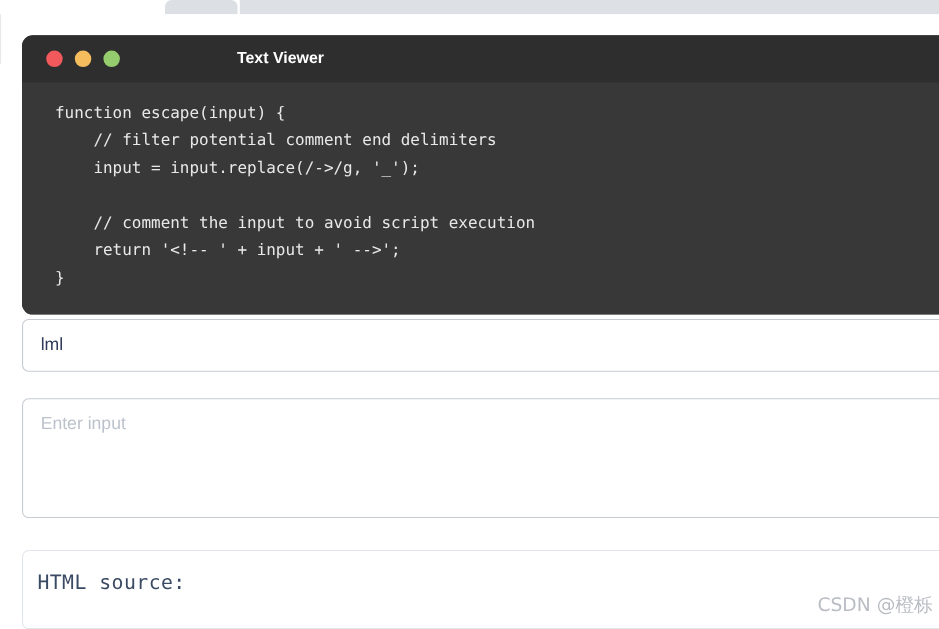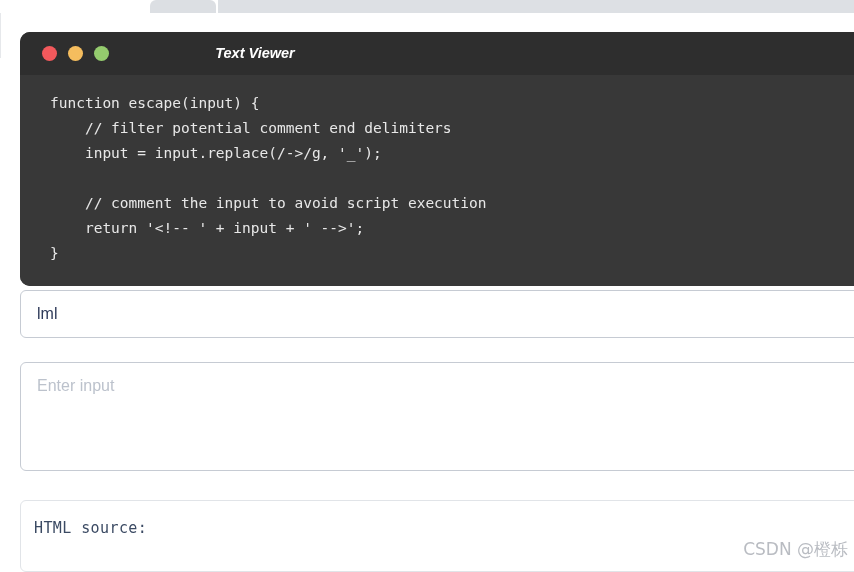--- a/index.html
+++ b/index.html
@@ -100,21 +100,21 @@
     height: 43px;
     line-height: 43px;
     text-align: center;
     color: #ffffff;
     font-size: 14.5px;
     font-weight: bold;
     font-family: "Liberation Sans", sans-serif;
     padding-left: 0;
     box-sizing: border-box;
   }
-  .window-title span { margin-left: -430px; font-style: italic; }
+  .window-title span { margin-left: -430px; }
   .code-body {
     padding: 16px 0 20px 30px;
     background: #383838;
   }
   .code-body pre {
     margin: 0;
     color: #e8e8e8;
     font-family: "DejaVu Sans Mono", "Liberation Mono", monospace;
     font-size: 14.5px;
     line-height: 25px;
@@ -165,21 +165,21 @@
     width: 880px;
     height: 72px;
     box-sizing: border-box;
     border: 1px solid #e1e4e8;
     border-radius: 6px;
     background: #ffffff;
     padding: 18px 0 0 13px;
   }
   .source-label {
     font-family: "DejaVu Sans Mono", "Liberation Mono", monospace;
-    font-size: 15px;
+    font-size: 18px;
     color: #3b4a63;
     letter-spacing: 0.4px;
   }
 
   
   .watermark {
     position: absolute;
     right: 6px;
     bottom: 11px;
     font-family: "DejaVu Sans", sans-serif;

